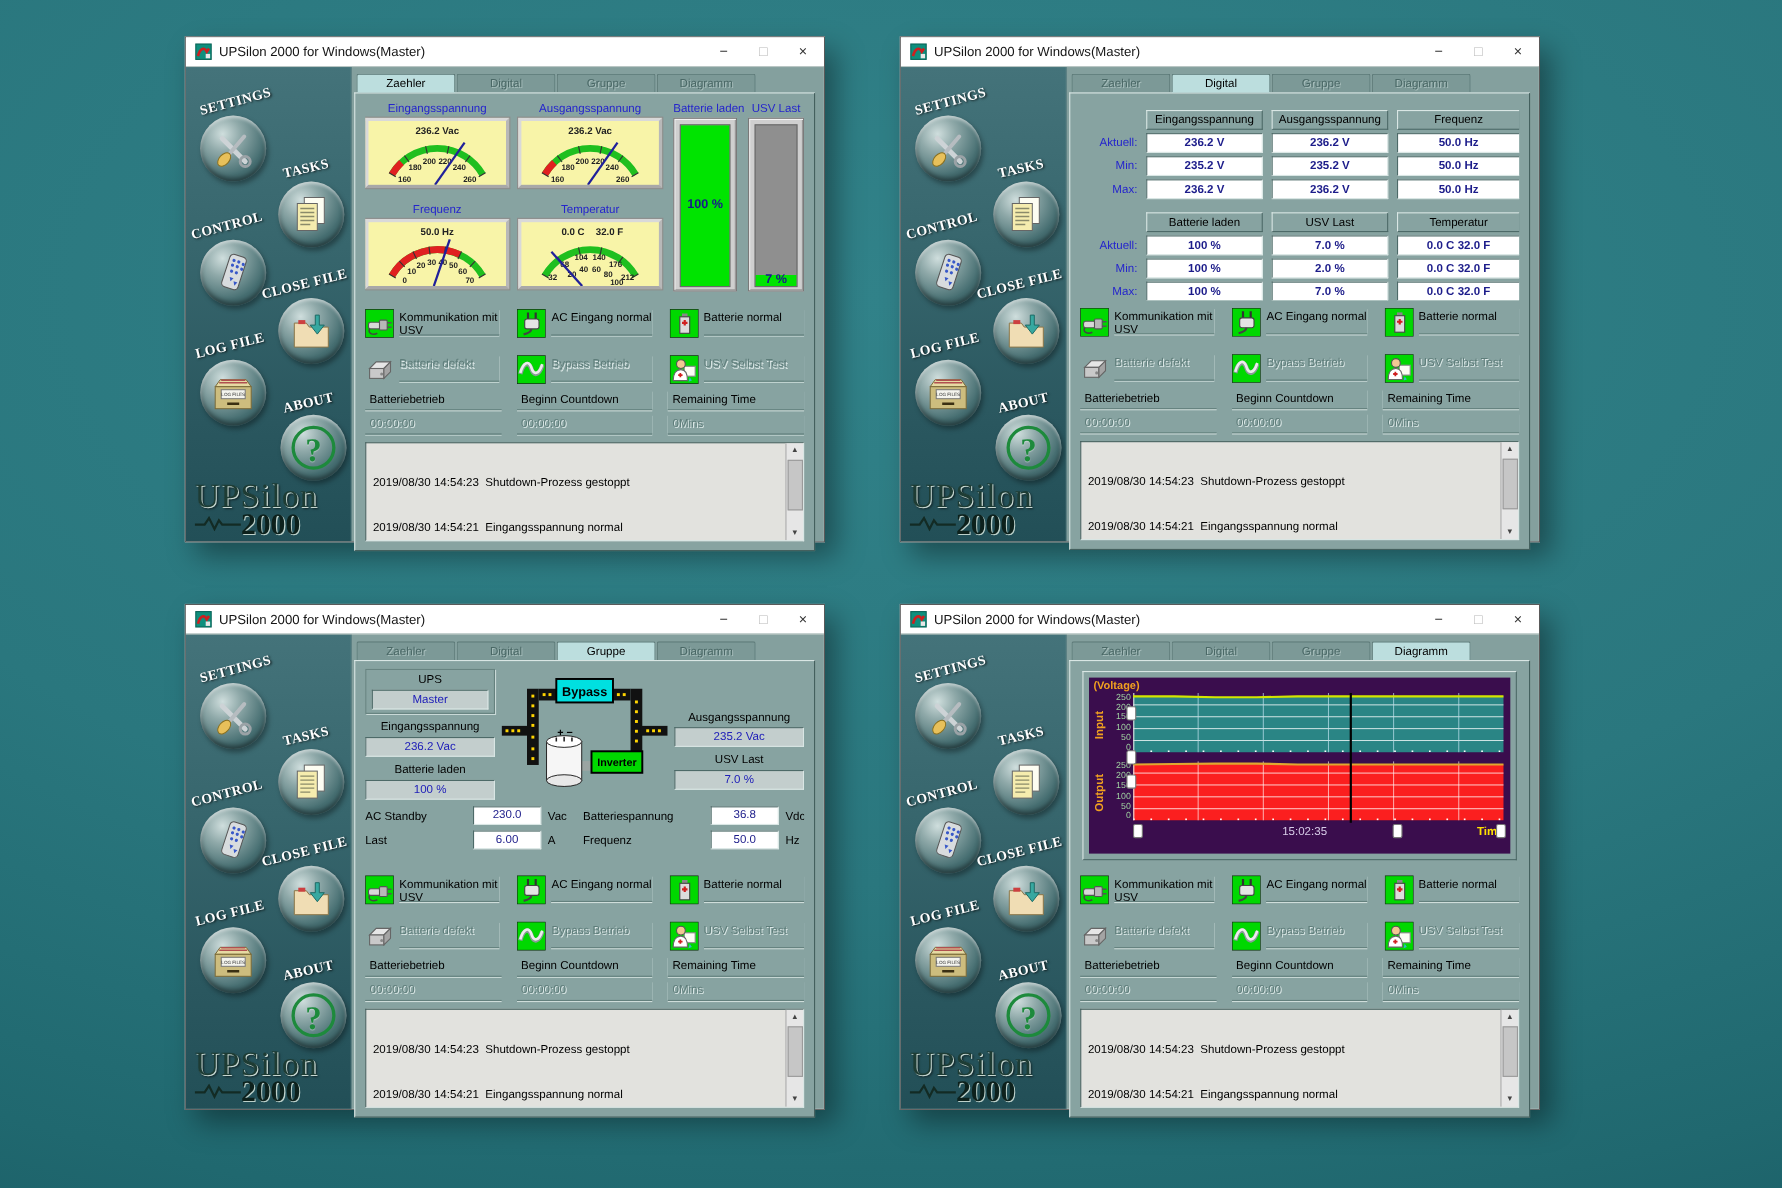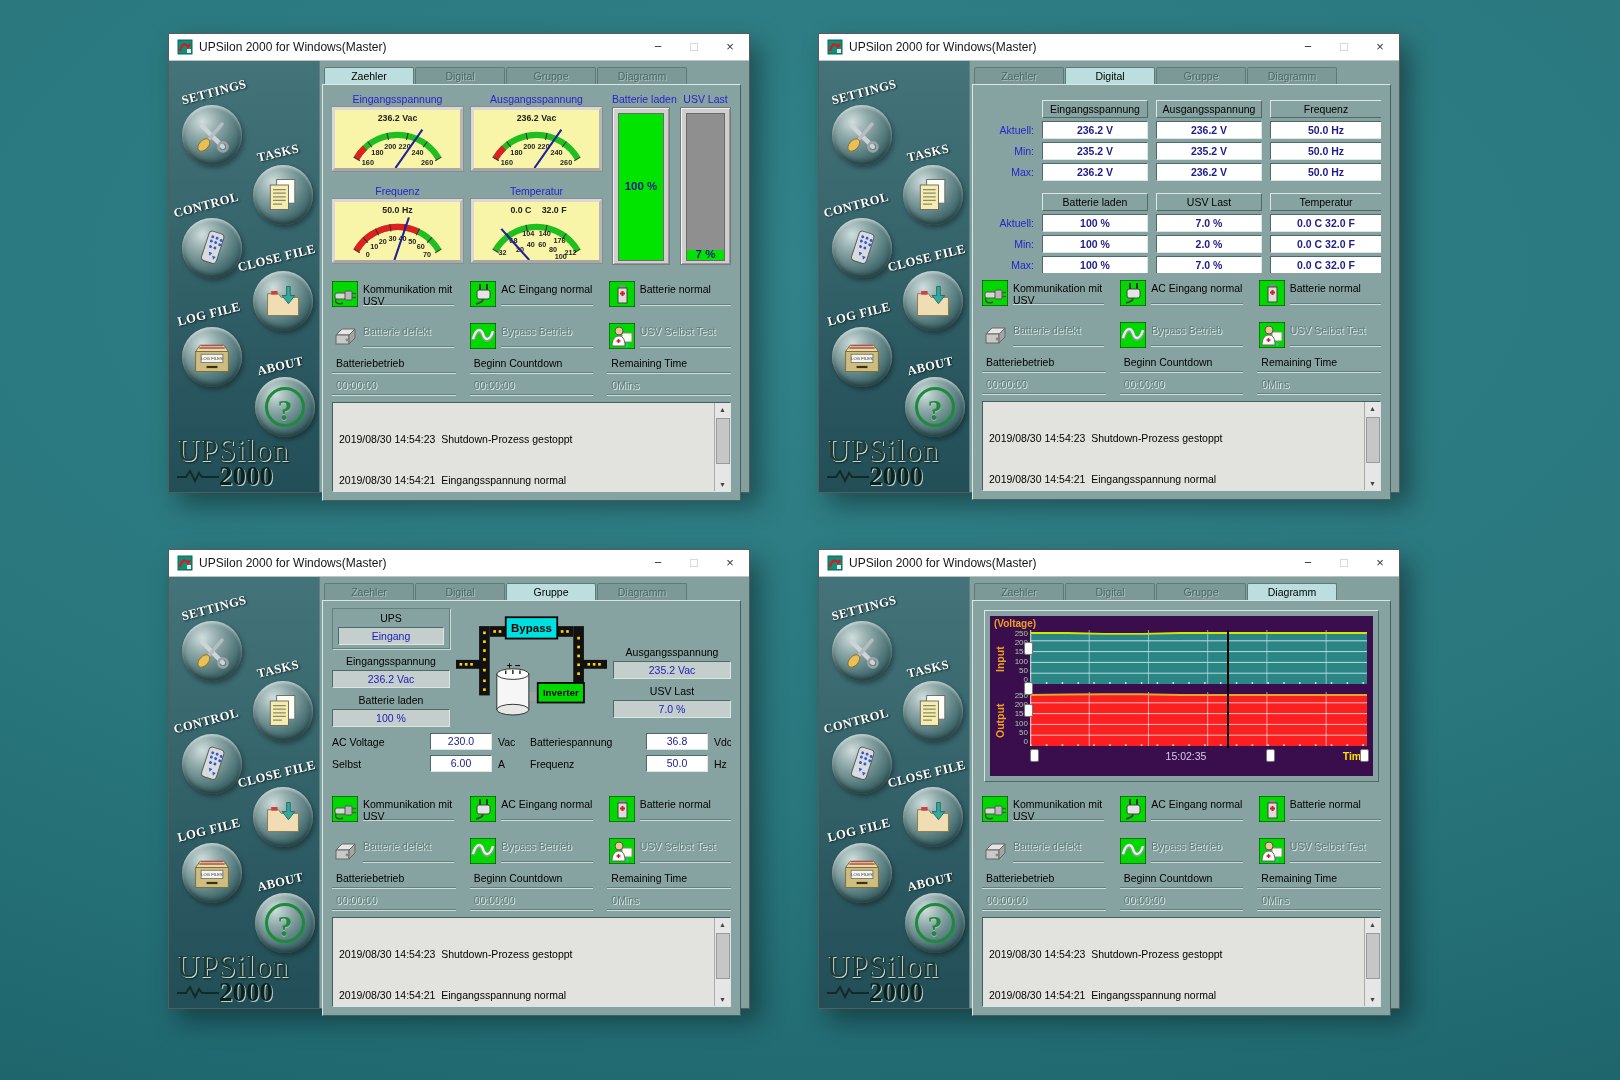--- a/index.html
+++ b/index.html
@@ -731,21 +731,21 @@
           <div class="tab">Digital</div>
           <div class="tab active">Gruppe</div>
           <div class="tab">Diagramm</div>
         </div>
         <div class="page">
           <div class="tab-content">
             <div class="gr-top">
               <div>
                 <div class="gr-ups">
                   <div>UPS</div>
-                  <div class="gr-val">Eingang</div>
+                  <div class="gr-val">Master</div>
                 </div>
                 <div class="gr-lab">Eingangsspannung</div>
                 <div class="gr-val">236.2 Vac</div>
                 <div class="gr-lab">Batterie laden</div>
                 <div class="gr-val">100 %</div>
               </div>
               <div class="gr-circuit">
                 <svg viewBox="0 0 170 120">
                   <rect x="0" y="52" width="28" height="10" fill="#111"></rect>
                   <rect x="26" y="14" width="12" height="78" fill="#111"></rect>
@@ -789,27 +789,27 @@
                 </svg>
               </div>
               <div class="gr-right">
                 <div class="gr-lab">Ausgangsspannung</div>
                 <div class="gr-val">235.2 Vac</div>
                 <div class="gr-lab">USV Last</div>
                 <div class="gr-val">7.0 %</div>
               </div>
             </div>
             <div class="gr-fields">
-              <div>AC Voltage</div>
+              <div>AC Standby</div>
               <div class="gr-inp">230.0</div>
               <div>Vac</div>
               <div>Batteriespannung</div>
               <div class="gr-inp">36.8</div>
               <div>Vdc</div>
-              <div>Selbst</div>
+              <div>Last</div>
               <div class="gr-inp">6.00</div>
               <div>A</div>
               <div>Frequenz</div>
               <div class="gr-inp">50.0</div>
               <div>Hz</div>
             </div>
           </div>
 
   <div class="bottom">
     <div class="ind-grid">

